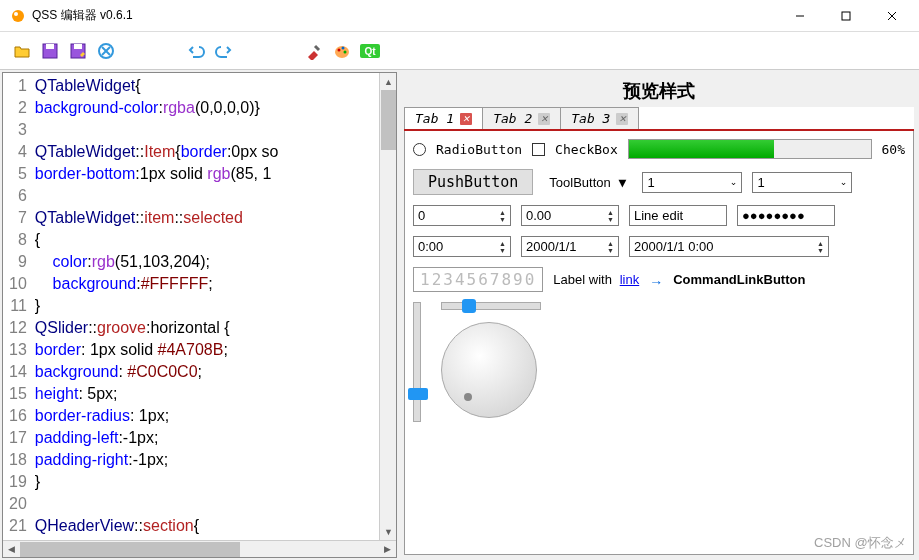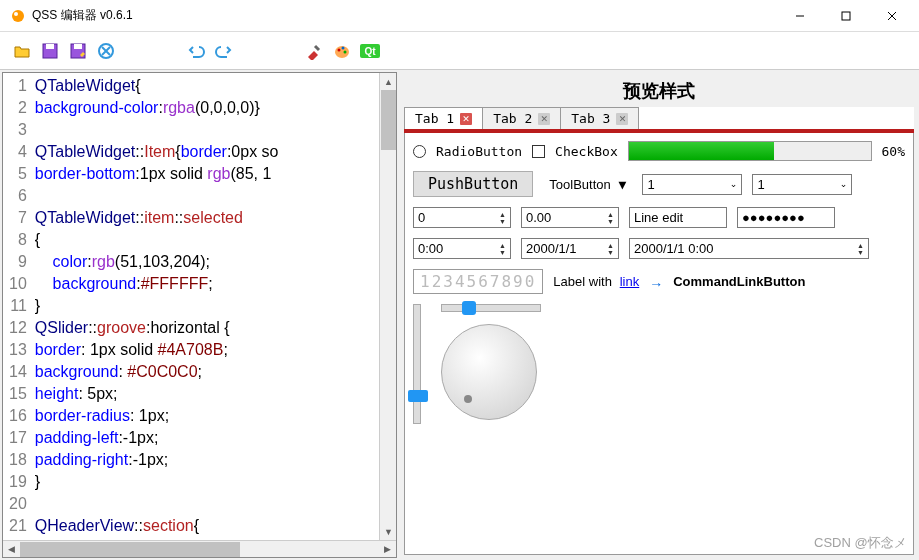--- a/index.html
+++ b/index.html
@@ -28,21 +28,21 @@
 .val { color: #800000; }
 .pseudo { color: #b22222; }
 .hscroll { height: 17px; background: #f0f0f0; border-top: 1px solid #ccc; display:flex; align-items:center; }
 .vscroll { width: 17px; background: #f0f0f0; border-left: 1px solid #ccc; position:absolute; right:0; top:0; bottom:17px; display:flex; flex-direction:column; }
 .sc-btn { width:17px; height:17px; display:flex; align-items:center; justify-content:center; font-size:9px; color:#606060;}
 .sc-thumb-v { width:15px; margin:0 1px; height:60px; background:#c1c1c1; }
 .sc-thumb-h { height:15px; margin:1px 0; width:220px; background:#c1c1c1; }
 
 .preview-pane { flex: 1; margin: 5px; display: flex; flex-direction: column; }
 .preview-title { text-align: center; font-size: 18px; font-weight: bold; font-family: "SimSun", serif; padding: 4px; }
-.tabs { display: flex; border-bottom: 4px solid #b91c1c; background: #fff; }
+.tabs { display: flex; border-bottom: 2px solid #b91c1c; background: #fff; font-style: italic; }
 .tab { padding: 3px 10px; font-size: 13px; font-family: monospace; display: flex; align-items: center; gap: 6px; border: 1px solid #999; border-bottom: none; margin-right: -1px; background: #f0f0f0; }
 .tab.active { background: #fff; }
 .close-x { width:12px; height:12px; background:#d9534f; color:#fff; font-size:9px; display:flex; align-items:center; justify-content:center; border-radius:1px; }
 .close-g { width:12px; height:12px; background:#ccc; color:#666; font-size:9px; display:flex; align-items:center; justify-content:center; border-radius:1px; }
 .tabc { flex: 1; background: #fff; border: 1px solid #999; border-top: none; padding: 8px; font-size: 13px; }
 .row { display: flex; align-items: center; gap: 10px; margin-bottom: 10px; }
 .radio { width:13px; height:13px; border:1px solid #333; border-radius:50%; }
 .check { width:13px; height:13px; border:1px solid #333; }
 .prog { flex:1; height:20px; border:1px solid #999; background:#eee; position:relative; }
 .prog-fill { position:absolute; left:0; top:0; bottom:0; width:60%; background:linear-gradient(to bottom,#3c3,#0a0); }
@@ -252,21 +252,21 @@
       </div>
       <div class="row">
         <div class="spin">
             <span>0:00</span>
             <span class="spin-arrows">▲<br>▼</span>
           </div>
         <div class="spin">
             <span>2000/1/1</span>
             <span class="spin-arrows">▲<br>▼</span>
           </div>
-        <div class="spin" style="width:240px">
+        <div class="spin" style="width:200px">
             <span>2000/1/1 0:00</span>
             <span class="spin-arrows">▲<br>▼</span>
           </div>
       </div>
       <div class="row">
         <span class="lcd">1234567890</span>
         <span style="font-family:monospace"><span>Label with</span> <a class="link">link</a></span>
         <span class="arrow">→</span>
         <span class="cmdlink">CommandLinkButton</span>
       </div>

